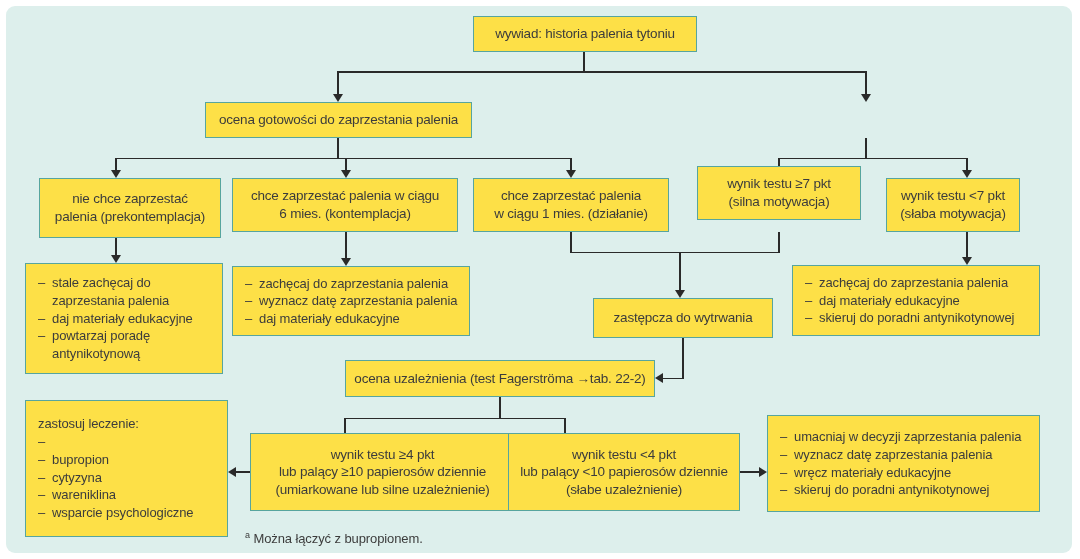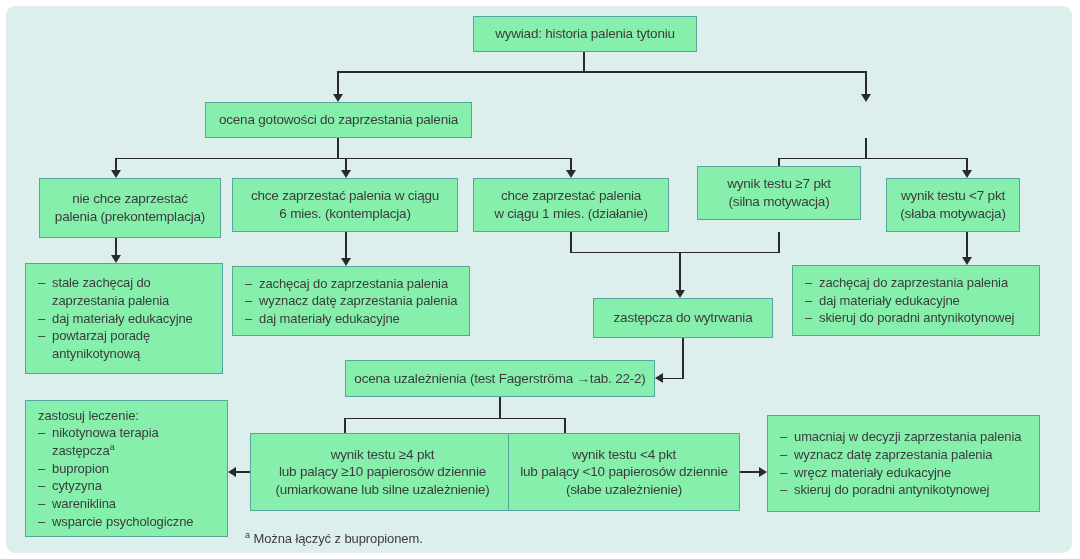--- a/index.html
+++ b/index.html
@@ -1,19 +1,19 @@
 <!DOCTYPE html>
 <html><head>
 <meta charset="utf-8">
 <style>
   html,body{margin:0;padding:0;background:#ffffff;}
   .canvas{position:relative;width:1080px;height:559px;background:#ffffff;overflow:hidden;
           font-family:"Liberation Sans",sans-serif;color:#3c3c3c;}
   .panel{position:absolute;left:6px;top:6px;width:1066px;height:547px;background:#ddefec;border-radius:9px;}
-  .node{position:absolute;box-sizing:border-box;background:#86efac;border:1.5px solid #57a59e;}
+  .node{position:absolute;box-sizing:border-box;background:#fde047;border:1.5px solid #57a59e;}
   .center{display:flex;flex-direction:column;align-items:center;justify-content:center;
           text-align:center;font-size:13.5px;letter-spacing:-0.2px;line-height:1.3;}
   .bl{display:block;}
   .list{display:flex;flex-direction:column;justify-content:center;font-size:13px;
         letter-spacing:-0.1px;line-height:1.36;padding:8px 10px 8px 12px;}
   .li{display:flex;align-items:flex-start;}
   .dash{width:14px;flex:0 0 14px;}
   sup{font-size:9px;line-height:0;}
   .ln{position:absolute;background:#2a2a2a;}
   .v{width:1.5px;}
@@ -166,21 +166,20 @@
   </div>
 
   <div class="node center" style="left:345px;top:360px;width:310px;height:37px">
     <span>ocena uzależnienia (test Fagerströma →tab. 22-2)</span>
   </div>
 
   <div class="node list" style="left:25px;top:400px;width:203px;height:137px">
     <div>zastosuj leczenie:</div>
     <div class="li">
       <span class="dash">–</span>
-      <span class="narrowwrap"><span>nikotynowa terapia zastępcza</span><sup>a</sup></span>
     </div>
     <div class="li">
       <span class="dash">–</span>
       <span>bupropion</span>
     </div>
     <div class="li">
       <span class="dash">–</span>
       <span>cytyzyna</span>
     </div>
     <div class="li">

